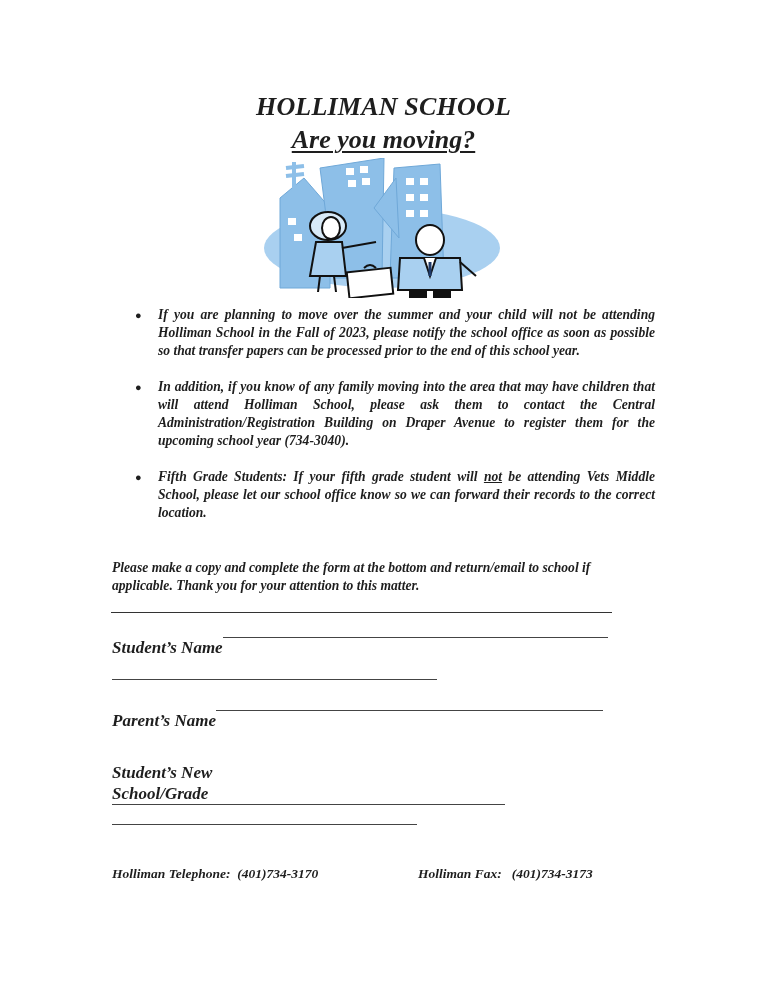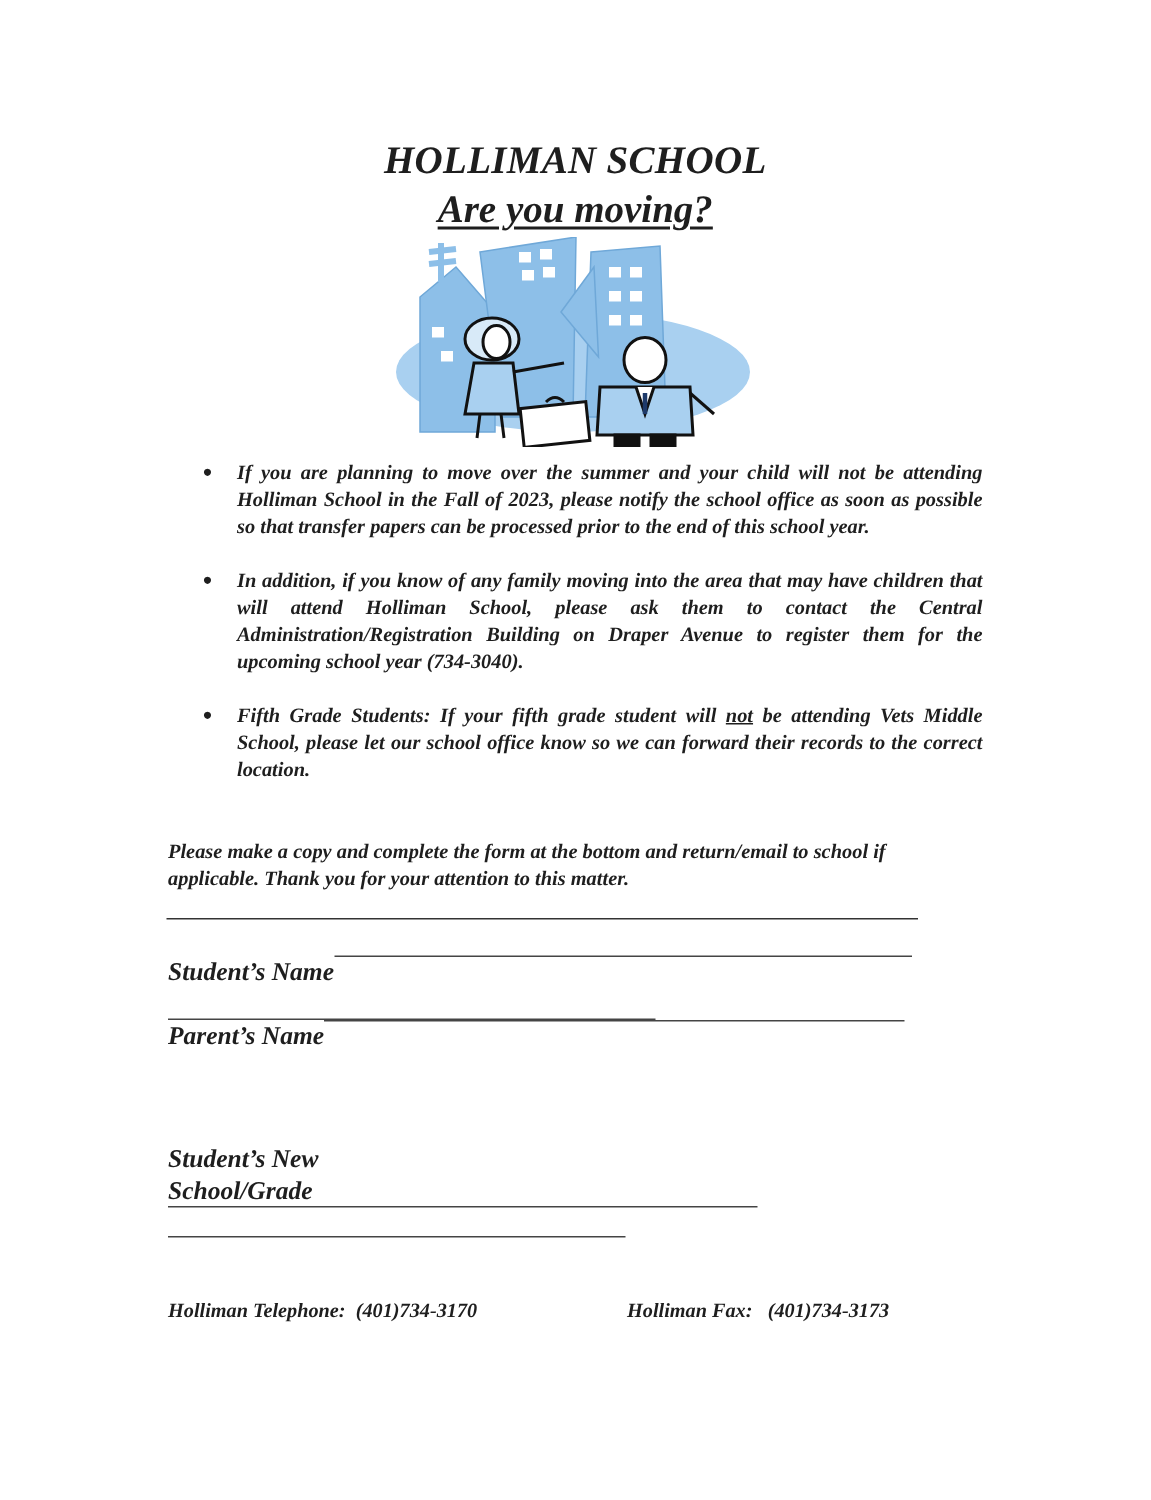--- a/index.html
+++ b/index.html
@@ -97,21 +97,21 @@
 
 <div class="field" style="top:637px;">
   <span>Student’s Name</span>
   <span class="line" style="width:385px;"></span>
 </div>
 
 <div class="field" style="top:679px;">
   <span class="line" style="width:325px;"></span>
 </div>
 
-<div class="field" style="top:680px;">
+<div class="field" style="top:710px;">
   <span>Parent’s Name</span>
   <span class="line" style="width:387px;"></span>
 </div>
 
 <div class="field" style="top:762px; flex-direction:column; align-items:flex-start;">
   <span>Student’s New</span>
   <span style="display:flex; align-items:flex-start;flex-direction:column;">
     <span>School/Grade</span>
     <span class="line" style="width:393px;"></span>
   </span>

